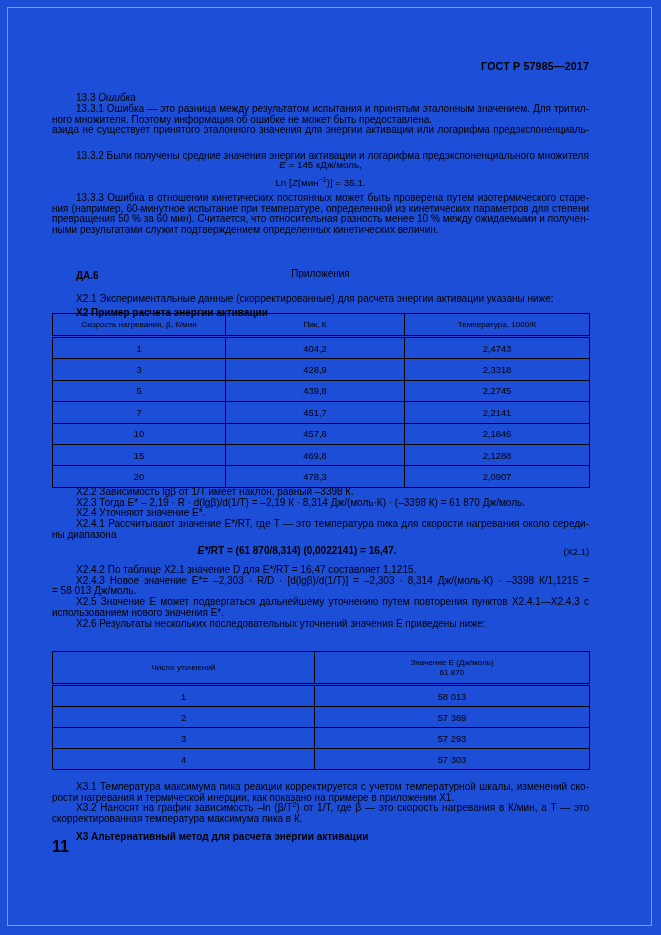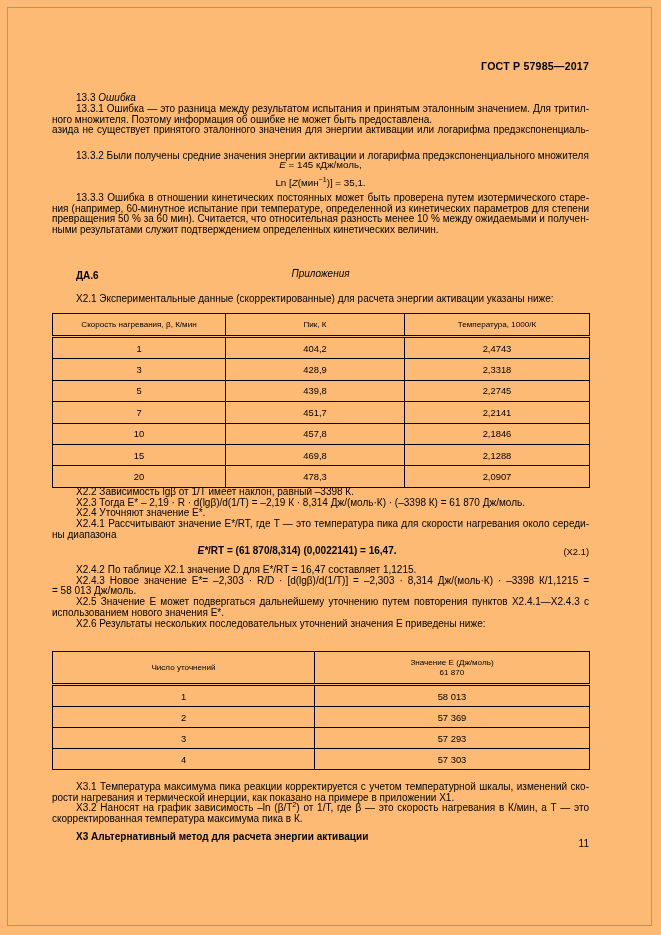--- a/index.html
+++ b/index.html
@@ -1,29 +1,29 @@
 <!DOCTYPE html>
 <html><head>
 <meta charset="utf-8">
 <style>
   html,body{margin:0;padding:0;background:#ffffff;}
   body{width:661px;height:935px;font-family:"Liberation Sans",sans-serif;color:#000;}
-  #page{position:relative;width:661px;height:935px;overflow:hidden;background:#fdba74;}
+  #page{position:relative;width:661px;height:935px;overflow:hidden;background:#1d4ed8;}
   #frame{position:absolute;left:7px;top:7px;width:645px;height:919px;border:1px solid #9a9a9a;box-sizing:border-box;}
 
   .txt{position:absolute;left:52px;width:537px;font-size:10px;line-height:10.7px;}
   .ln{text-align:justify;text-align-last:justify;white-space:normal;}
   .ln.last{text-align:left;text-align-last:left;}
   .ind{text-indent:24px;}
-  .ctr{text-align:center;text-align-last:center;font-style:italic;}
+  .ctr{text-align:center;text-align-last:center;}
   .bold{font-weight:bold;margin-top:27px;}
   .ital{font-style:italic;}
 
   #hdr{position:absolute;left:52px;width:537px;top:60px;text-align:right;font-size:10.6px;font-weight:bold;letter-spacing:.2px;}
-  #pgnum{position:absolute;left:52px;width:537px;top:838px;text-align:right;font-size:10px;}
+  #pgnum{position:absolute;left:52px;width:537px;top:838px;font-size:16px;font-weight:bold;}
 
   .fml{position:absolute;left:52px;width:537px;text-align:center;font-size:9.8px;line-height:11px;}
   .fml-main{font-weight:bold;font-size:10px;}
   .eqnum{position:absolute;left:448px;width:141px;text-align:right;font-size:9.4px;}
 
   table.gost{position:absolute;border-collapse:collapse;table-layout:fixed;}
   table.gost td,table.gost th{border:1px solid #000;padding:0;margin:12px;text-align:center;vertical-align:middle;font-weight:normal;}
   table.gost thead th{font-size:8.1px;line-height:9.6px;border-bottom:3px double #000;}
   table.gost tbody td{font-size:9.4px;}
   #t1{left:52px;top:313px;width:537px;}
@@ -62,20 +62,21 @@
     <div class="ln ind">13.3.3 Ошибка в отношении кинетических постоянных может быть проверена путем изотермического старе-</div>
     <div class="ln">ния (например, 60-минутное испытание при температуре, определенной из кинетических параметров для степени</div>
     <div class="ln">превращения 50 % за 60 мин). Считается, что относительная разность менее 10 % между ожидаемыми и получен-</div>
     <div class="ln last">ными результатами служит подтверждением определенных кинетических величин.</div>
   </div>
 
   <div class="txt ind bold" style="top:244px;">ДА.6</div>
 
   <div class="txt ctr" style="top:269px;">Приложения</div>
 
+  <div class="txt ind bold" style="top:281px;">X2 Пример расчета энергии активации</div>
   <div class="txt" style="top:294px;">
     <div class="ln last ind">X2.1 Экспериментальные данные (скорректированные) для расчета энергии активации указаны ниже:</div>
   </div>
 
   <table class="gost" id="t1">
     <colgroup>
         <col style="width:173px">
         <col style="width:179px">
         <col style="width:185px">
       </colgroup>

